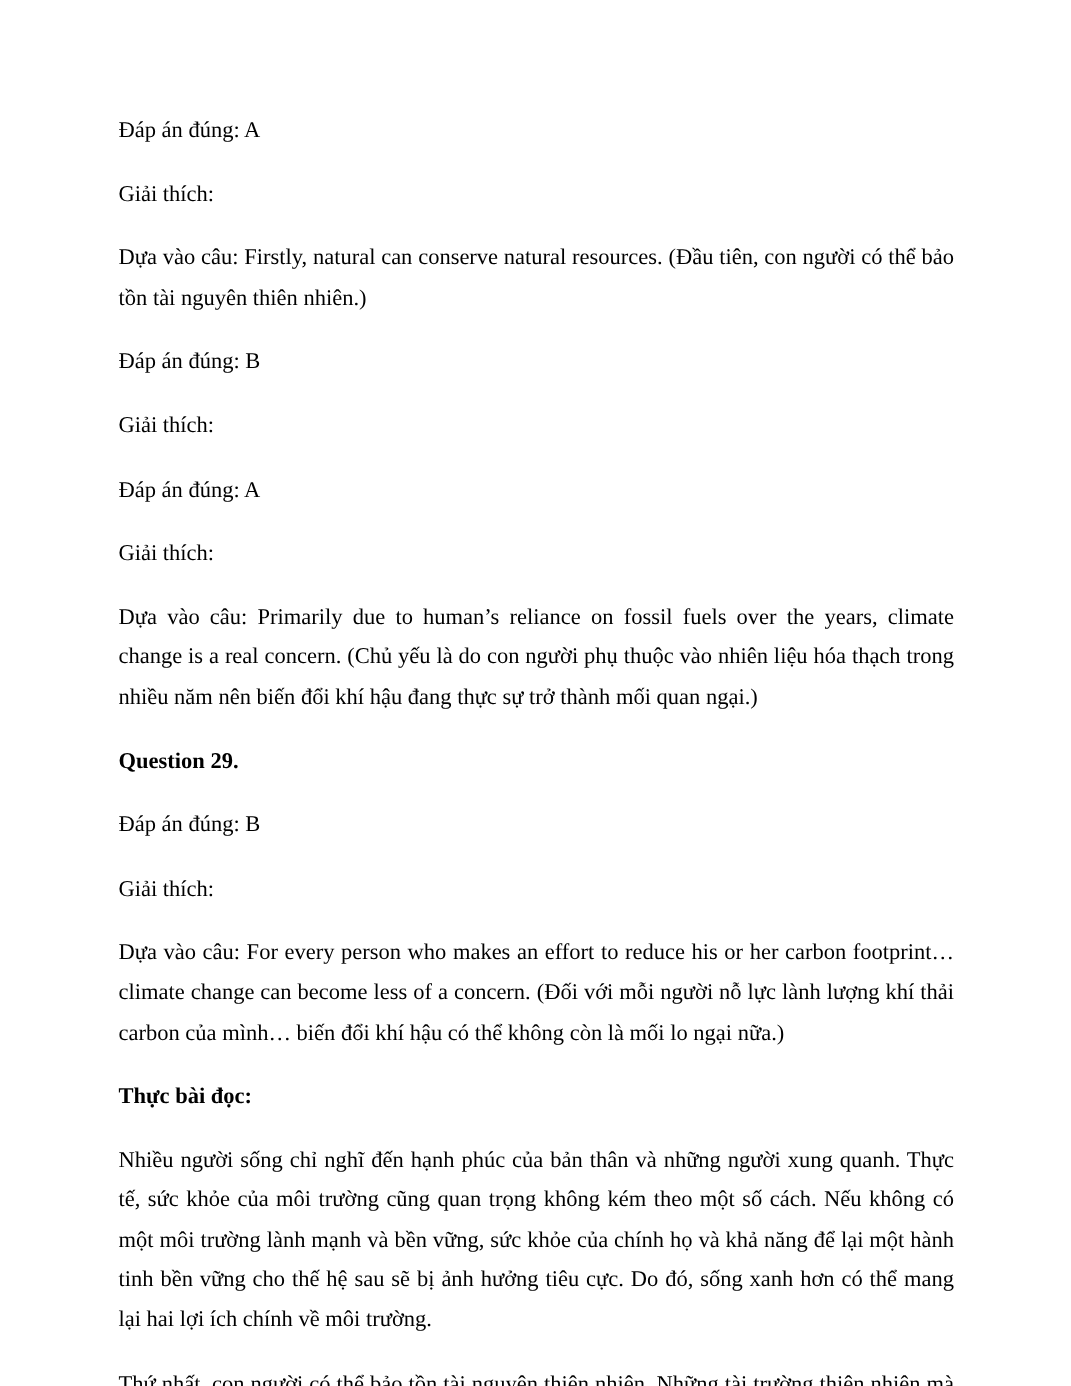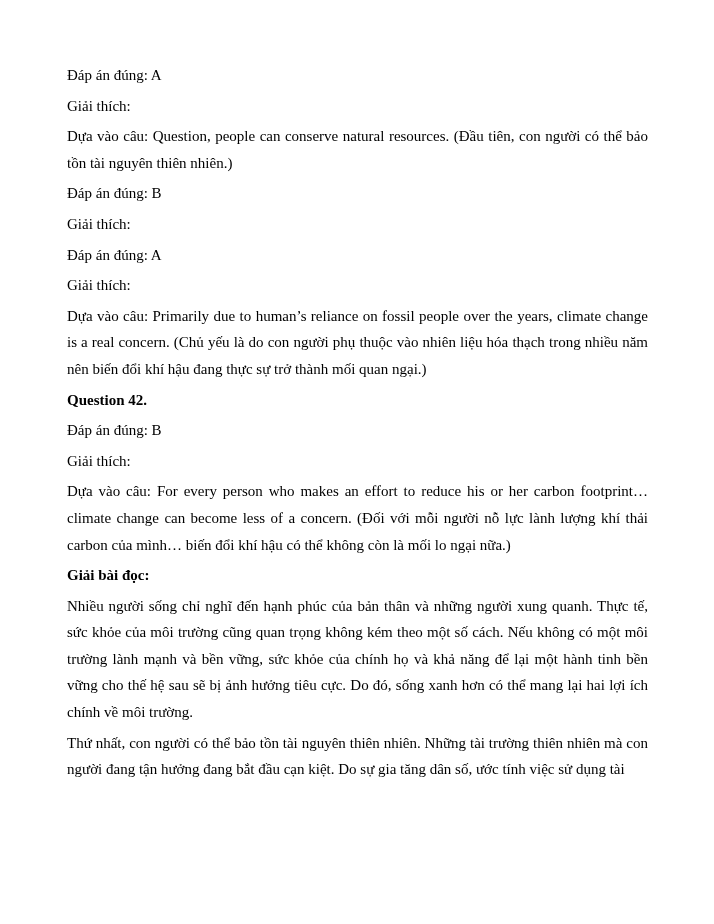--- a/index.html
+++ b/index.html
@@ -13,47 +13,47 @@
     box-sizing: border-box;
     padding: 58px 62px 0 63px;
     background: #ffffff;
     color: #000000;
     font-family: "Liberation Serif", "DejaVu Serif", serif;
     font-size: 15px;
     line-height: 26.6px;
     overflow: hidden;
   }
   .page p {
-    margin: 4px;
+    margin: 16px;
     padding: 0;
   }
   .bold {
     font-weight: bold;
   }
   .just {
     text-align: justify;
     text-justify: inter-word;
   }
 </style>
 </head>
 <body>
 
 <div class="page">
   <p>Đáp án đúng: A</p>
   <p>Giải thích:</p>
-  <p class="just">Dựa vào câu: Question, people can conserve natural resources. (Đầu tiên, con người có thể bảo tồn tài nguyên thiên nhiên.)</p>
+  <p class="just">Dựa vào câu: Firstly, natural can conserve natural resources. (Đầu tiên, con người có thể bảo tồn tài nguyên thiên nhiên.)</p>
 
   <p>Đáp án đúng: B</p>
   <p>Giải thích:</p>
 
   <p>Đáp án đúng: A</p>
   <p>Giải thích:</p>
-  <p class="just">Dựa vào câu: Primarily due to human’s reliance on fossil people over the years, climate change is a real concern. (Chủ yếu là do con người phụ thuộc vào nhiên liệu hóa thạch trong nhiều năm nên biến đổi khí hậu đang thực sự trở thành mối quan ngại.)</p>
+  <p class="just">Dựa vào câu: Primarily due to human’s reliance on fossil fuels over the years, climate change is a real concern. (Chủ yếu là do con người phụ thuộc vào nhiên liệu hóa thạch trong nhiều năm nên biến đổi khí hậu đang thực sự trở thành mối quan ngại.)</p>
 
-  <p class="bold">Question 42.</p>
+  <p class="bold">Question 29.</p>
   <p>Đáp án đúng: B</p>
   <p>Giải thích:</p>
   <p class="just">Dựa vào câu: For every person who makes an effort to reduce his or her carbon footprint… climate change can become less of a concern. (Đối với mỗi người nỗ lực lành lượng khí thải carbon của mình… biến đổi khí hậu có thể không còn là mối lo ngại nữa.)</p>
 
-  <p class="bold">Giải bài đọc:</p>
+  <p class="bold">Thực bài đọc:</p>
   <p class="just">Nhiều người sống chỉ nghĩ đến hạnh phúc của bản thân và những người xung quanh. Thực tế, sức khỏe của môi trường cũng quan trọng không kém theo một số cách. Nếu không có một môi trường lành mạnh và bền vững, sức khỏe của chính họ và khả năng để lại một hành tinh bền vững cho thế hệ sau sẽ bị ảnh hưởng tiêu cực. Do đó, sống xanh hơn có thể mang lại hai lợi ích chính về môi trường.</p>
   <p class="just">Thứ nhất, con người có thể bảo tồn tài nguyên thiên nhiên. Những tài trường thiên nhiên mà con người đang tận hưởng đang bắt đầu cạn kiệt. Do sự gia tăng dân số, ước tính việc sử dụng tài</p>
 </div>
 
 </body></html>

